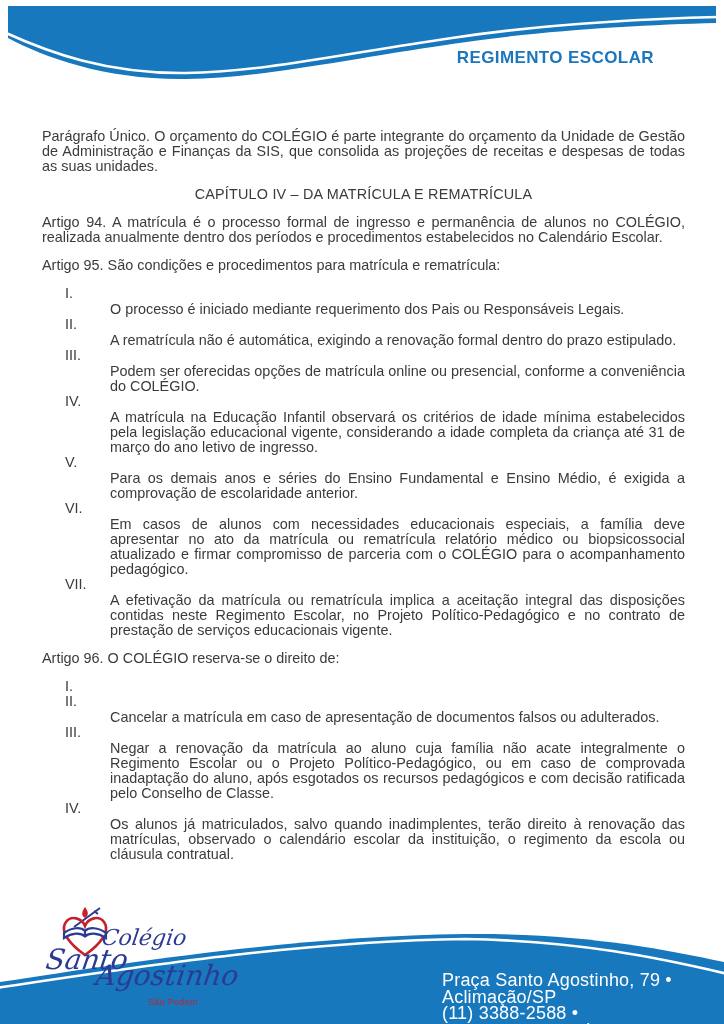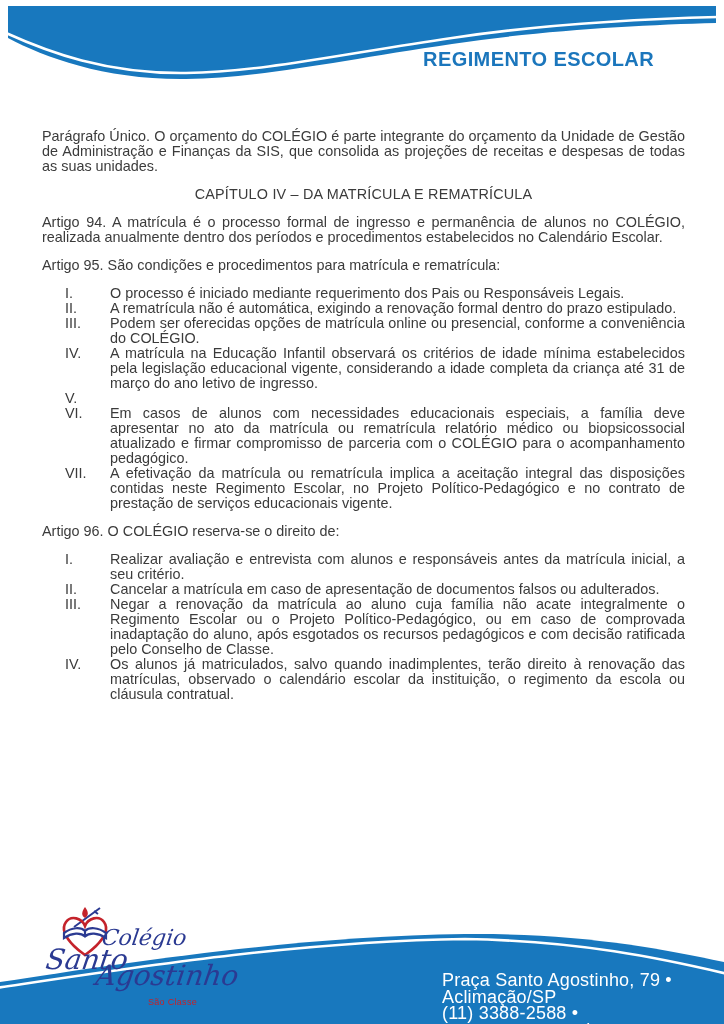--- a/index.html
+++ b/index.html
@@ -19,38 +19,38 @@
     color:var(--body-text);
   }
   
   .wave-svg{position:absolute;left:0;display:block;}
   .wave-header{top:0;}
   .wave-footer{bottom:0;}
   .wave-fill{fill:var(--brand-blue);}
   .wave-line{fill:none;stroke:#ffffff;stroke-width:2.6;}
   .header-title{
     position:absolute;top:48px;right:70px;
-    font-size:20px;font-weight:bold;letter-spacing:0.4px;
+    font-size:17px;font-weight:bold;letter-spacing:0.4px;
     color:var(--title-blue);
   }
   
   .content{
     position:absolute;left:42px;top:129px;width:643px;
     font-size:14.4px;line-height:15px;
     text-align:justify;
   }
   .content p{margin:0 0 13px 0;}
   .chapter{letter-spacing:0.2px;text-align:center;}
   .rlist{margin:0 0 13px 0;}
   .rlist-item{display:flex;}
   .rlist-num{
     flex:0 0 68px;box-sizing:border-box;padding-left:23px;
     text-align:left;
   }
-  .rlist-text{flex:1;text-align:justify;}
+  .rlist-text{flex:1;text-align:justify;margin-top:16px;}
   
   .footer-address{
     position:absolute;left:442px;top:972px;
     color:#ffffff;font-size:18px;line-height:16.5px;
     text-align:left;letter-spacing:0.2px;
   }
   .page-number{
     position:absolute;right:20px;top:999px;
     color:#ffffff;font-size:13px;letter-spacing:0.3px;margin-top:28px;
   }
@@ -114,37 +114,37 @@
       <div class="rlist-item">
         <span class="rlist-num">III.</span>
         <span class="rlist-text">Podem ser oferecidas opções de matrícula online ou presencial, conforme a conveniência do COLÉGIO.</span>
       </div>
       <div class="rlist-item">
         <span class="rlist-num">IV.</span>
         <span class="rlist-text">A matrícula na Educação Infantil observará os critérios de idade mínima estabelecidos pela legislação educacional vigente, considerando a idade completa da criança até 31 de março do ano letivo de ingresso.</span>
       </div>
       <div class="rlist-item">
         <span class="rlist-num">V.</span>
+        <span class="rlist-text">Para os demais anos e séries do Ensino Fundamental e Ensino Médio, é exigida a comprovação de escolaridade anterior.</span>
       </div>
       <div class="rlist-item">
         <span class="rlist-num">VI.</span>
         <span class="rlist-text">Em casos de alunos com necessidades educacionais especiais, a família deve apresentar no ato da matrícula ou rematrícula relatório médico ou biopsicossocial atualizado e firmar compromisso de parceria com o COLÉGIO para o acompanhamento pedagógico.</span>
       </div>
       <div class="rlist-item">
         <span class="rlist-num">VII.</span>
         <span class="rlist-text">A efetivação da matrícula ou rematrícula implica a aceitação integral das disposições contidas neste Regimento Escolar, no Projeto Político-Pedagógico e no contrato de prestação de serviços educacionais vigente.</span>
       </div>
     </div>
 
     <p>Artigo 96. O COLÉGIO reserva-se o direito de:</p>
 
     <div class="rlist" style="margin-bottom:0;">
       <div class="rlist-item">
         <span class="rlist-num">I.</span>
-        <span class="rlist-text">Realizar avaliação e entrevista com alunos e responsáveis antes da matrícula inicial, a seu critério.</span>
       </div>
       <div class="rlist-item">
         <span class="rlist-num">II.</span>
         <span class="rlist-text">Cancelar a matrícula em caso de apresentação de documentos falsos ou adulterados.</span>
       </div>
       <div class="rlist-item">
         <span class="rlist-num">III.</span>
         <span class="rlist-text">Negar a renovação da matrícula ao aluno cuja família não acate integralmente o Regimento Escolar ou o Projeto Político-Pedagógico, ou em caso de comprovada inadaptação do aluno, após esgotados os recursos pedagógicos e com decisão ratificada pelo Conselho de Classe.</span>
       </div>
       <div class="rlist-item">
@@ -169,16 +169,16 @@
   <div class="logo">
     <svg class="emblem" width="62" height="58" viewBox="0 0 62 58" aria-hidden="true">
       <path class="quill" d="M46,3 L20,22 M40,6 L44,9"></path>
       <path class="flame" d="M31,2 C27.5,7 27,10.5 31,13 C35,10.5 34.5,6.5 31,2 Z"></path>
       <path class="heart" d="M31,21 C28,13 17,10 12,17 C7,24 12,33 20,41 C25,46 30,49 31,50 C32,49 37,46 42,41 C50,33 55,24 50,17 C45,10 34,13 31,21 Z"></path>
       <path class="book" d="M10,28 C18,22 27,22 31,26 C35,22 44,22 52,28 L52,33 C44,27.5 35,27.5 31,31.5 C27,27.5 18,27.5 10,33 Z M31,26 L31,31.5"></path>
     </svg>
     <span class="logo-script logo-colegio">Colégio</span>
     <span class="logo-script logo-santo">Santo</span>
     <span class="logo-script logo-agostinho">Agostinho</span>
-    <span class="logo-city">São Classe</span>
+    <span class="logo-city">São Podem</span>
   </div>
 
 </div>
 
 </body></html>

